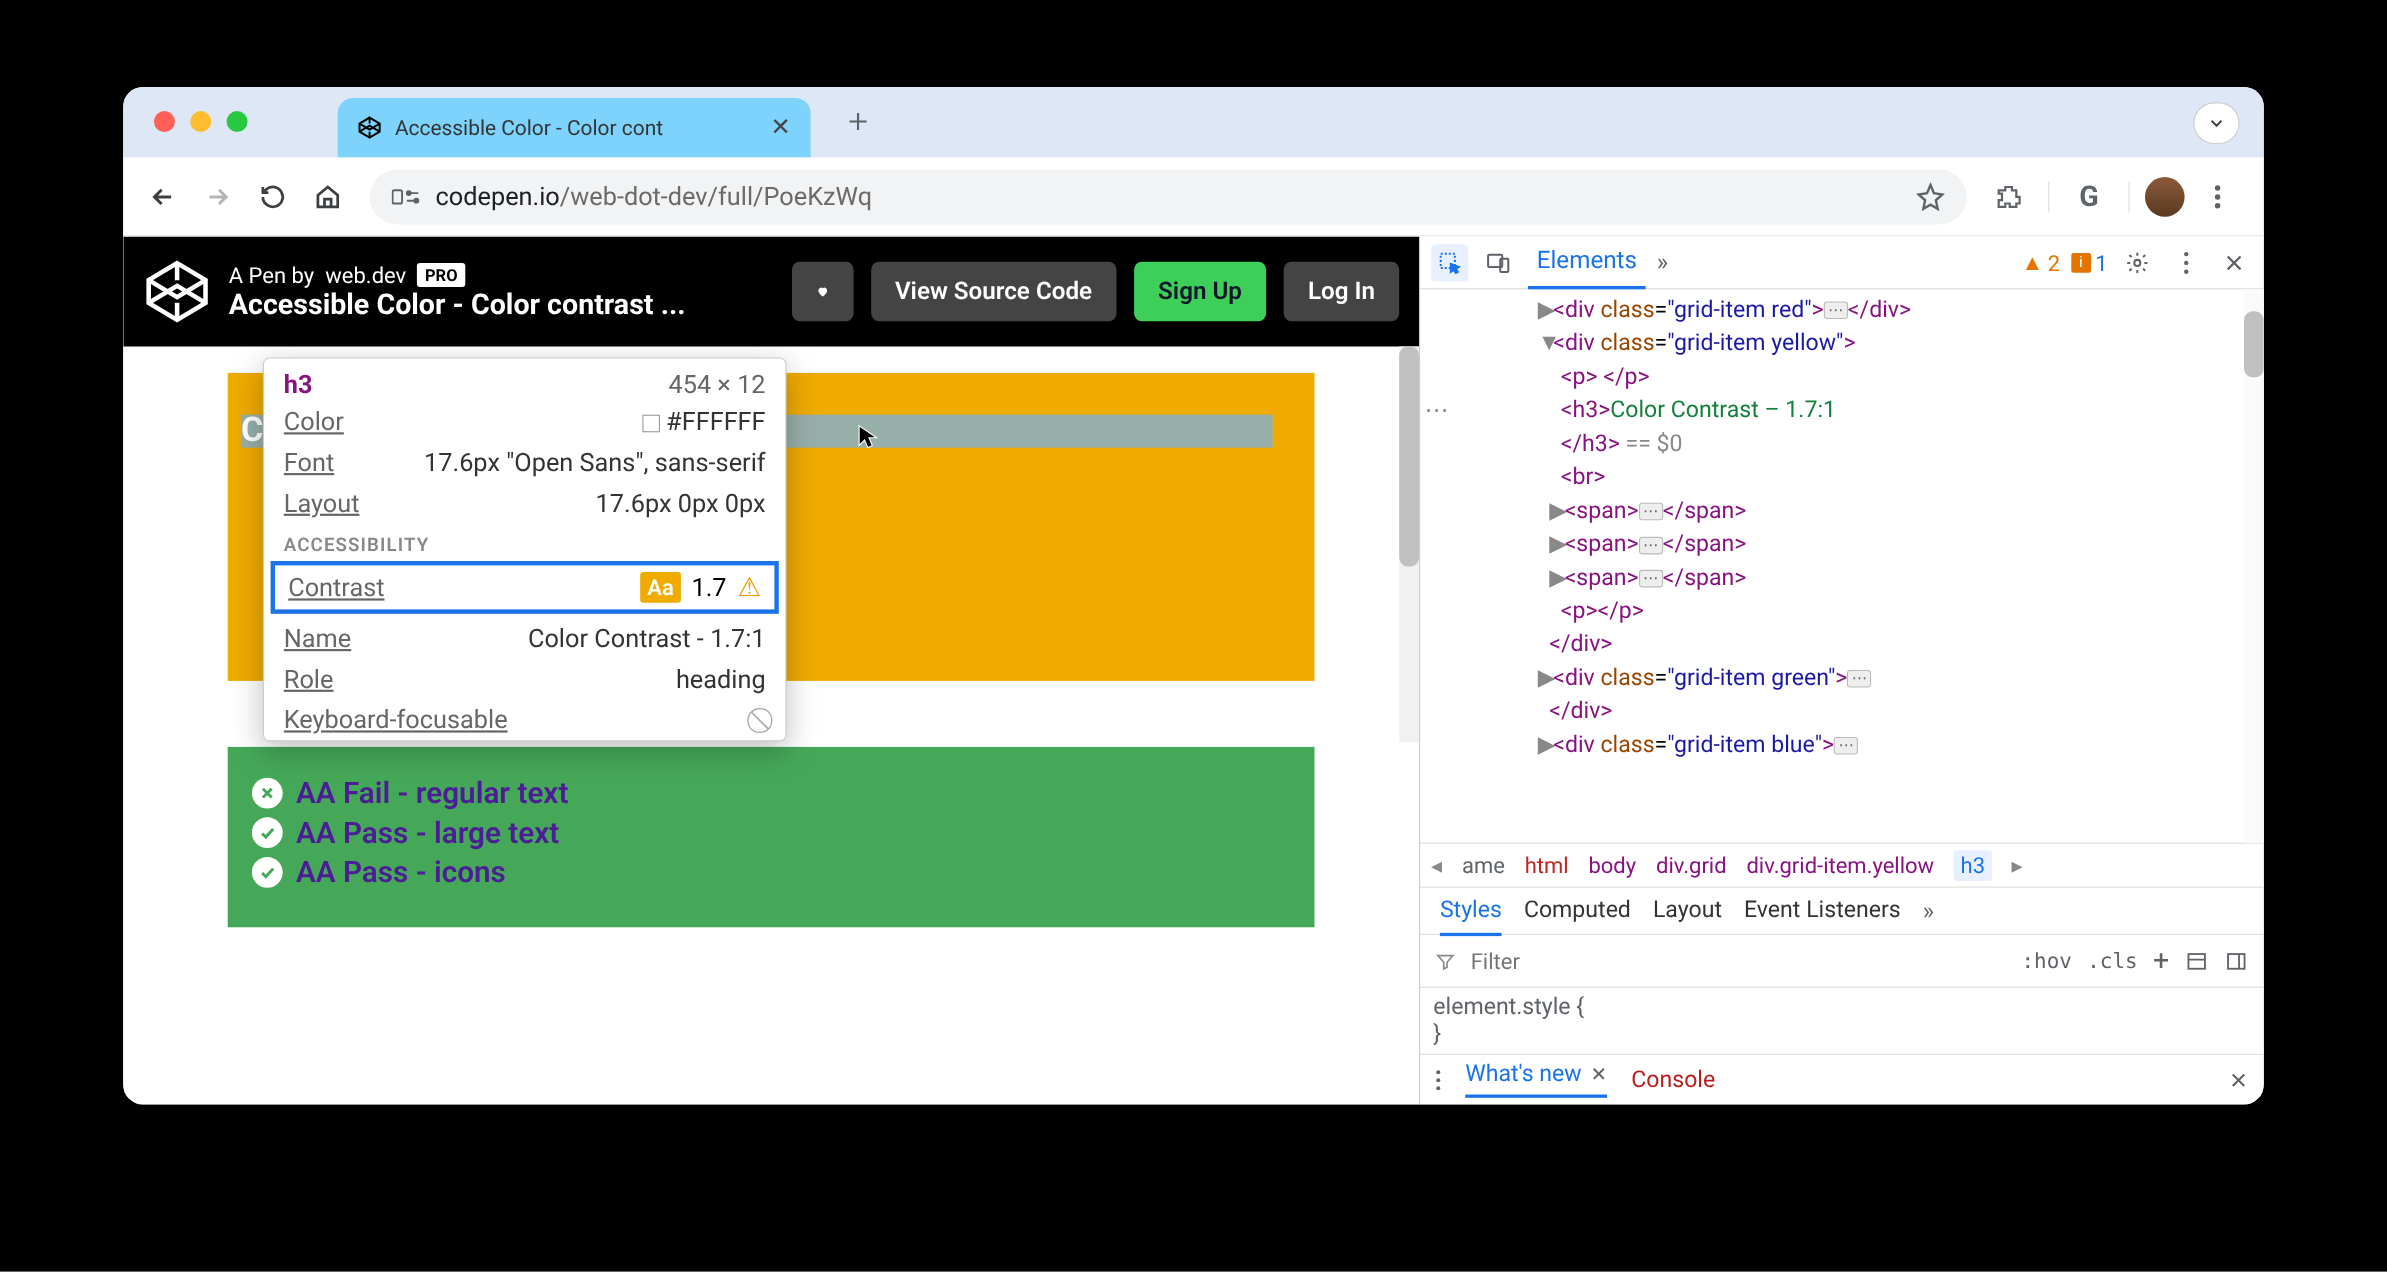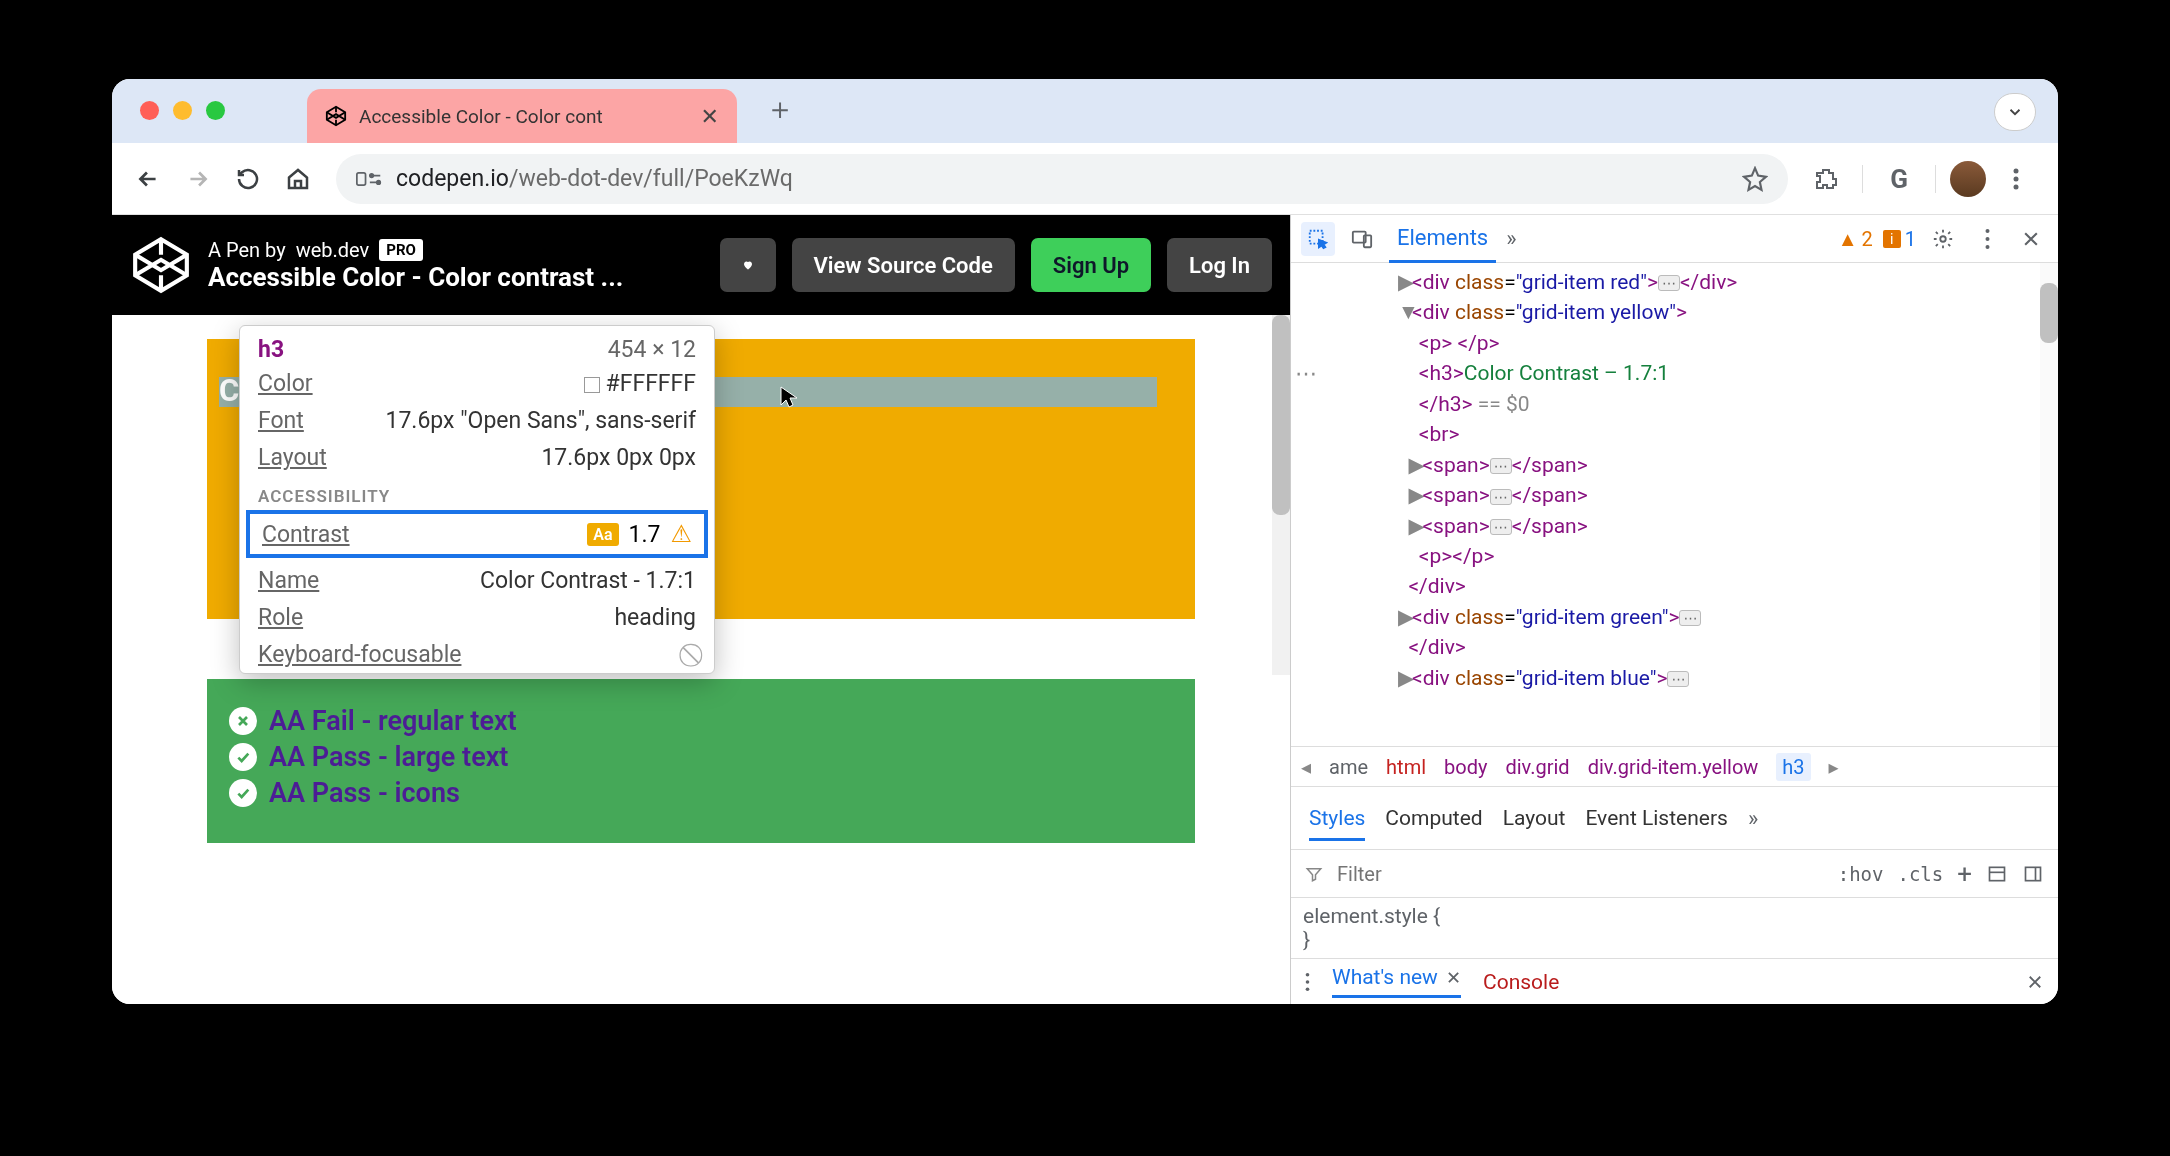--- a/index.html
+++ b/index.html
@@ -4,21 +4,21 @@
 <style>
   * { margin: 0; padding: 0; box-sizing: border-box; font-family: -apple-system, BlinkMacSystemFont, "Segoe UI", Roboto, sans-serif; }
   body { background: #000; width: 2170px; height: 1156px; position: relative; }
   .window { position: absolute; left: 112px; top: 79px; width: 1946px; height: 925px; background: #fff; border-radius: 18px; overflow: hidden; box-shadow: 0 20px 60px rgba(0,0,0,.5); }
   
   
   .tabbar { height: 64px; background: #dde7f6; display: flex; align-items: flex-end; padding: 0 20px; position: relative; }
   .traffic { position: absolute; left: 28px; top: 22px; display: flex; gap: 14px; }
   .tl { width: 19px; height: 19px; border-radius: 50%; }
   .tl.r { background: #ff5f57; } .tl.y { background: #febc2e; } .tl.g { background: #28c840; }
-  .tab { margin-left: 175px; height: 54px; background: #fca5a5; border-radius: 14px 14px 0 0; display: flex; align-items: center; padding: 0 18px; gap: 12px; min-width: 430px; }
+  .tab { margin-left: 175px; height: 54px; background: #7dd3fc; border-radius: 14px 14px 0 0; display: flex; align-items: center; padding: 0 18px; gap: 12px; min-width: 430px; }
   .tab-icon { width: 22px; height: 22px; display:flex; align-items:center; justify-content:center; }
   .tab-title { font-size: 19px; color: #333; white-space: nowrap; overflow: hidden; text-overflow: ellipsis; flex:1; }
   .tab-x { font-size: 22px; color:#444; }
   .newtab { margin-left: 28px; margin-bottom: 14px; font-size: 30px; color: #5f6368; height: 40px; display: flex; align-items: center; }
   .minichev { position: absolute; right: 22px; top: 14px; width: 42px; height: 38px; background:#fff; border: 1px solid #ccc; border-radius: 20px; display:flex; align-items:center; justify-content:center; }
   
   .addr { height: 72px; background: #fff; display: flex; align-items: center; padding: 0 14px; gap: 6px; border-bottom: 1px solid #e0e0e0; }
   .navbtn { width: 44px; height: 44px; display: flex; align-items: center; justify-content: center; border-radius: 50%; color: #3c4043; }
   .navbtn.off { color: #b5b5b5; }
   .url { flex: 1; height: 50px; background: #f1f3f4; border-radius: 25px; display: flex; align-items: center; padding: 0 20px; gap: 14px; margin: 0 10px; }
@@ -61,21 +61,21 @@
   
   
   .insp { position:absolute; top:110px; left:127px; width:476px; background:#fff; border:1px solid #ccc; border-radius:6px; box-shadow:0 8px 28px rgba(0,0,0,.25); font-size:23px; }
   .insp-row { display:flex; justify-content:space-between; padding:5px 18px; }
   .insp-head { display:flex; justify-content:space-between; padding:10px 18px 2px; align-items:center; }
   .insp-head .dim { color:#666; }
   .insp .lbl { color:#666;text-decoration:underline; }
   .insp .val { color:#333; }
   .insp-section { font-size:17px; letter-spacing:1px; color:#888; padding:10px 18px 0; font-weight:600; }
   .contrast-row { border:4px solid #1a73e8; margin:4px 6px; padding:6px 12px; display:flex; align-items:center; justify-content:space-between; }
-  .aa-badge { background:#f0ab00; color:#fff; padding:2px 6px; border-radius:3px; font-size:16px; font-weight:600; }
+  .aa-badge { background:#f0ab00; color:#fff; padding:2px 6px; border-radius:3px; font-size:20px; font-weight:600; }
   .warn { color:#f29900; font-size:24px; }
   .swatch { display:inline-block; width:16px; height:16px; border:1px solid #999; margin-right:6px; vertical-align:middle; }
   
   
   .dt-top { height:48px; border-bottom:1px solid #ddd; display:flex; align-items:center; padding:0 10px; gap:10px; }
   .dt-ico { width:34px; height:34px; display:flex; align-items:center; justify-content:center; border-radius:4px; }
   .dt-ico.active { background:#e8f0fe; color:#1a73e8; }
   .dt-tab { font-size:22px; padding:10px 8px; color:#333; }
   .dt-tab.active { color:#1a73e8; border-bottom:3px solid #1a73e8; }
   .dt-spacer{flex:1;}
@@ -92,21 +92,21 @@
   .dom .sel { background:#e8f0fe00; }
   .dom .arrow { color:#888; display:inline-block; width:14px; }
   .dom .dots { display:inline-block; background:#eee; border:1px solid #bbb; border-radius:3px; font-size:14px; padding:0 3px; color:#666; line-height:1; vertical-align:middle; }
   .dom-gutter-dots{ position:absolute; left:4px; color:#888; font-size:22px; }
   
   .crumb { height:40px; border-top:1px solid #ddd; display:flex; align-items:center; padding:0 10px; gap:18px; font-size:20px; overflow:hidden; }
   .crumb span { color:#5f6368; }
   .crumb .sel { color:#1a73e8; background:#e8f0fe; padding:2px 6px; border-radius:3px; }
   .crumb .chev { color:#888; }
   
-  .dt-mid { height:64px; border-top:1px solid #ddd; border-bottom:1px solid #ddd; display:flex; align-items:center; gap:20px; padding:0 18px; }
+  .dt-mid { height:44px; border-top:1px solid #ddd; border-bottom:1px solid #ddd; display:flex; align-items:center; gap:20px; padding:0 18px; }
   .dt-mid .mt { font-size:21px; color:#333; }
   .dt-mid .mt.active { color:#1a73e8; border-bottom:3px solid #1a73e8; padding:10px 0 8px;}
   
   .dt-filter { height:48px; border-bottom:1px solid #ddd; display:flex; align-items:center; padding:0 14px; gap:14px; }
   .dt-filter input { border:none; outline:none; font-size:20px; flex:1; color:#999; background:transparent; }
   .dt-filter .tog { font-family:ui-monospace,monospace; font-size:19px; color:#5f6368; }
   
   .dt-style { font-family:ui-monospace,monospace; font-size:21px; padding:6px 12px; color:#5f6368; }
   
   .dt-drawer { border-top:1px solid #ddd; height:46px; display:flex; align-items:center; padding:0 14px; gap:22px; }

